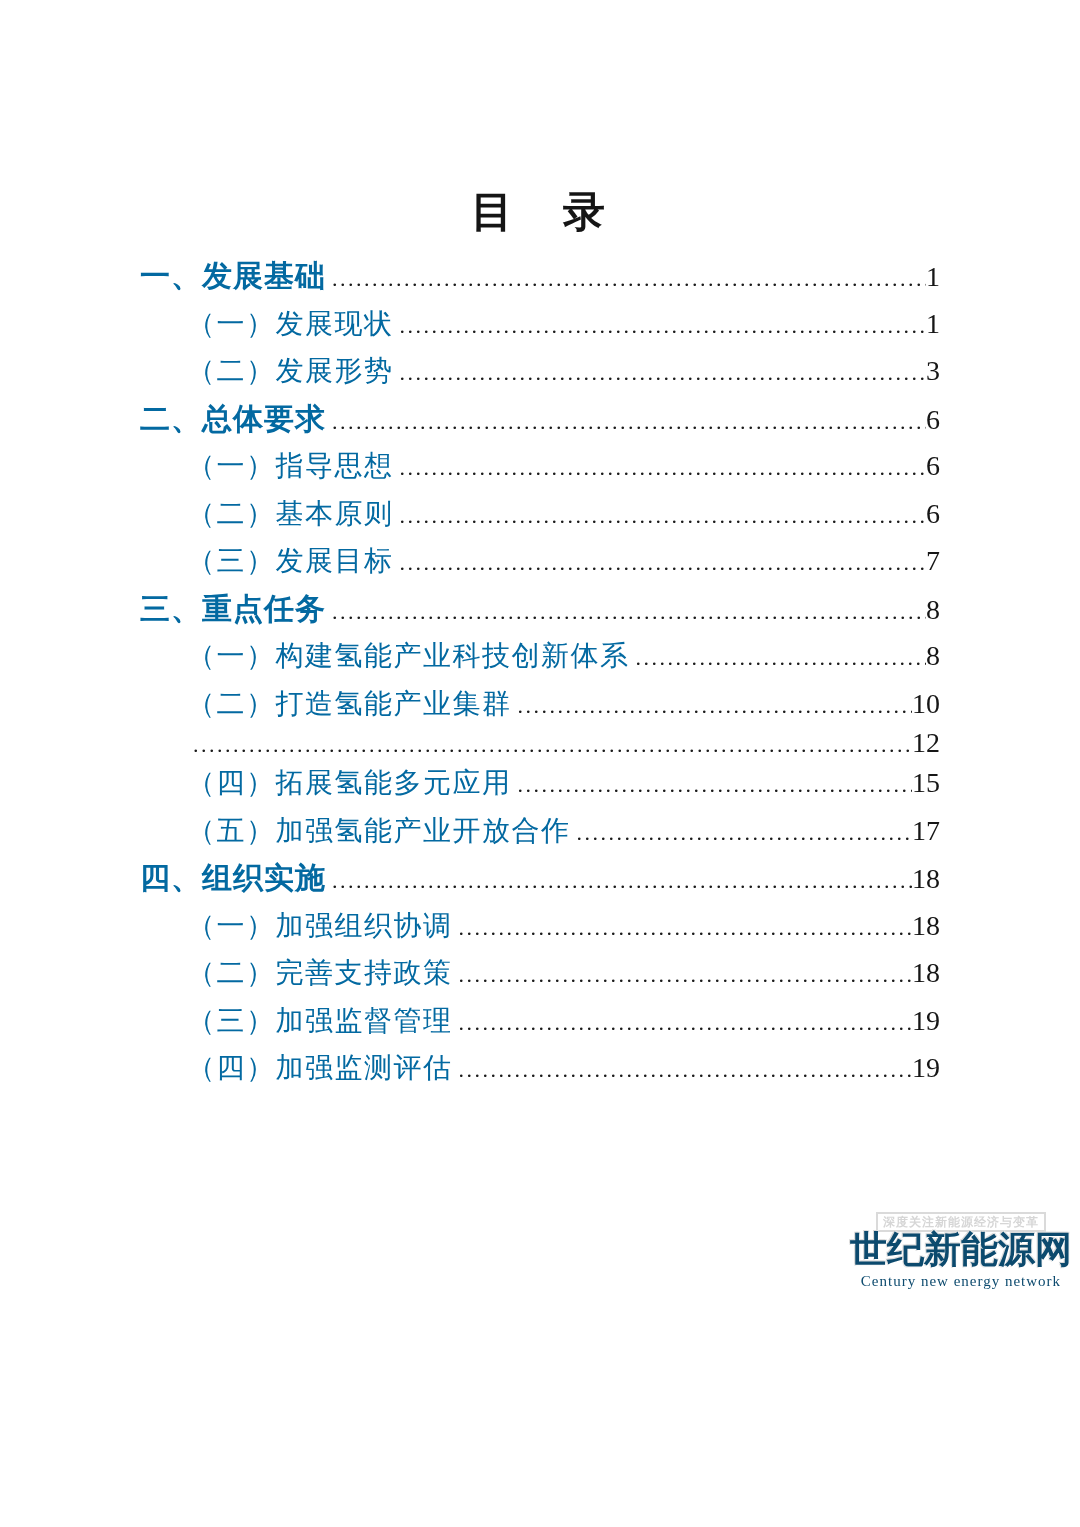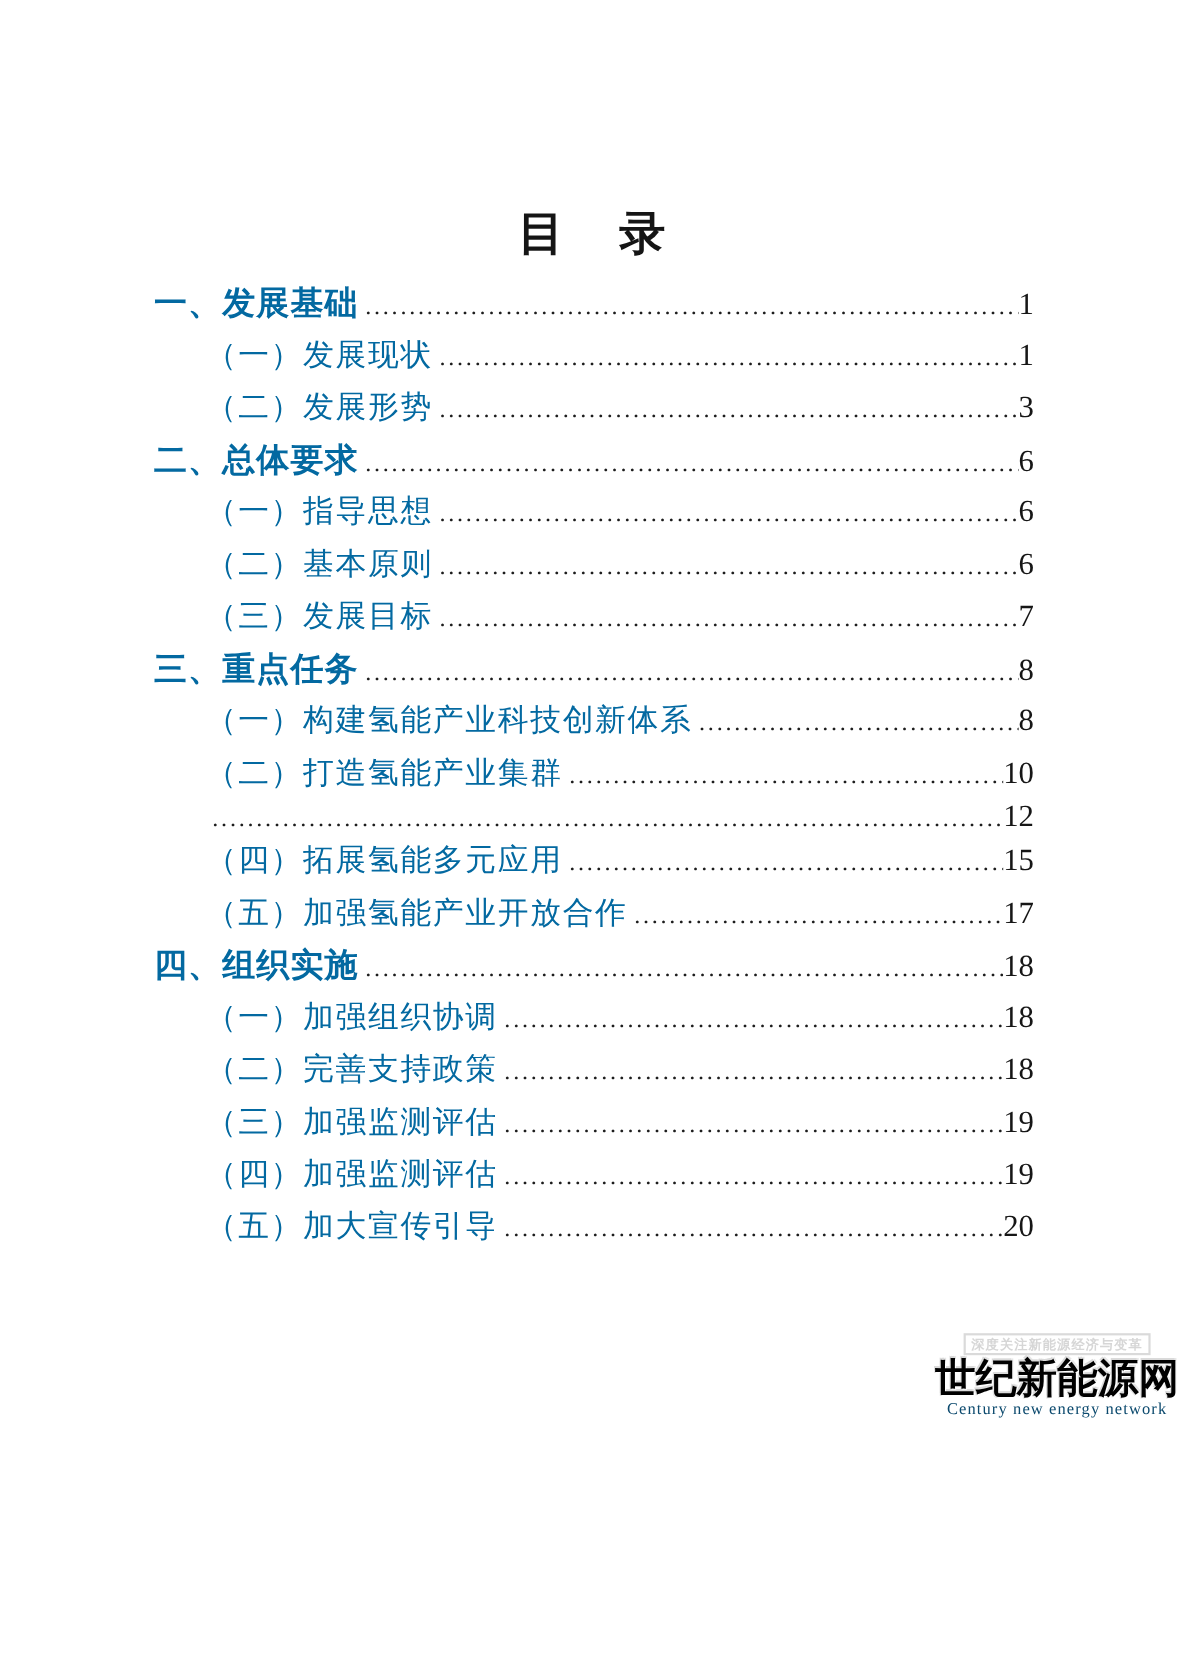--- a/index.html
+++ b/index.html
@@ -99,25 +99,25 @@
     font-family: "Liberation Sans", sans-serif;
     font-size: 12px;
     font-weight: bold;
     letter-spacing: 1px;
     padding: 2px 5px;
     margin-bottom: 2px;
     white-space: nowrap;
   }
 
   .wm-site {
-    font-family: Liberation Sans, sans-serif;
+    font-family: Liberation Mono, monospace;
     font-weight: bold;
     font-size: 37px;
     letter-spacing: 0px;
-    color: #000000;
+    color: #0c4a6e;
     text-shadow: 1px 1px 0 #ffffff, -1px -1px 0 #dadada, 1px -1px 0 #e7e7e7, -1px 1px 0 #e7e7e7;
     white-space: nowrap;
   }
 
   .wm-en {
     margin-top: 3px;
     font-family: "Liberation Serif", serif;
     font-size: 15px;
     letter-spacing: 1px;
     color: #0c4a6e;
@@ -205,33 +205,28 @@
     <span class="toc-label">（一）加强组织协调</span>
     <span class="toc-dots"></span>
     <span class="toc-page">18</span>
   </div>
       <div class="toc-row level-2">
     <span class="toc-label">（二）完善支持政策</span>
     <span class="toc-dots"></span>
     <span class="toc-page">18</span>
   </div>
       <div class="toc-row level-2">
-    <span class="toc-label">（三）加强监测评估</span>
+    <span class="toc-label">（三）加强监督管理</span>
     <span class="toc-dots"></span>
     <span class="toc-page">19</span>
   </div>
       <div class="toc-row level-2">
     <span class="toc-label">（四）加强监测评估</span>
     <span class="toc-dots"></span>
     <span class="toc-page">19</span>
-  </div>
-      <div class="toc-row level-2">
-    <span class="toc-label">（五）加大宣传引导</span>
-    <span class="toc-dots"></span>
-    <span class="toc-page">20</span>
   </div>
     </div>
 
   <div class="watermark">
     <div>
       <span class="wm-tagline">深度关注新能源经济与变革</span>
     </div>
     <div class="wm-site">世纪新能源网</div>
     <div class="wm-en">Century new energy network</div>
   </div>

